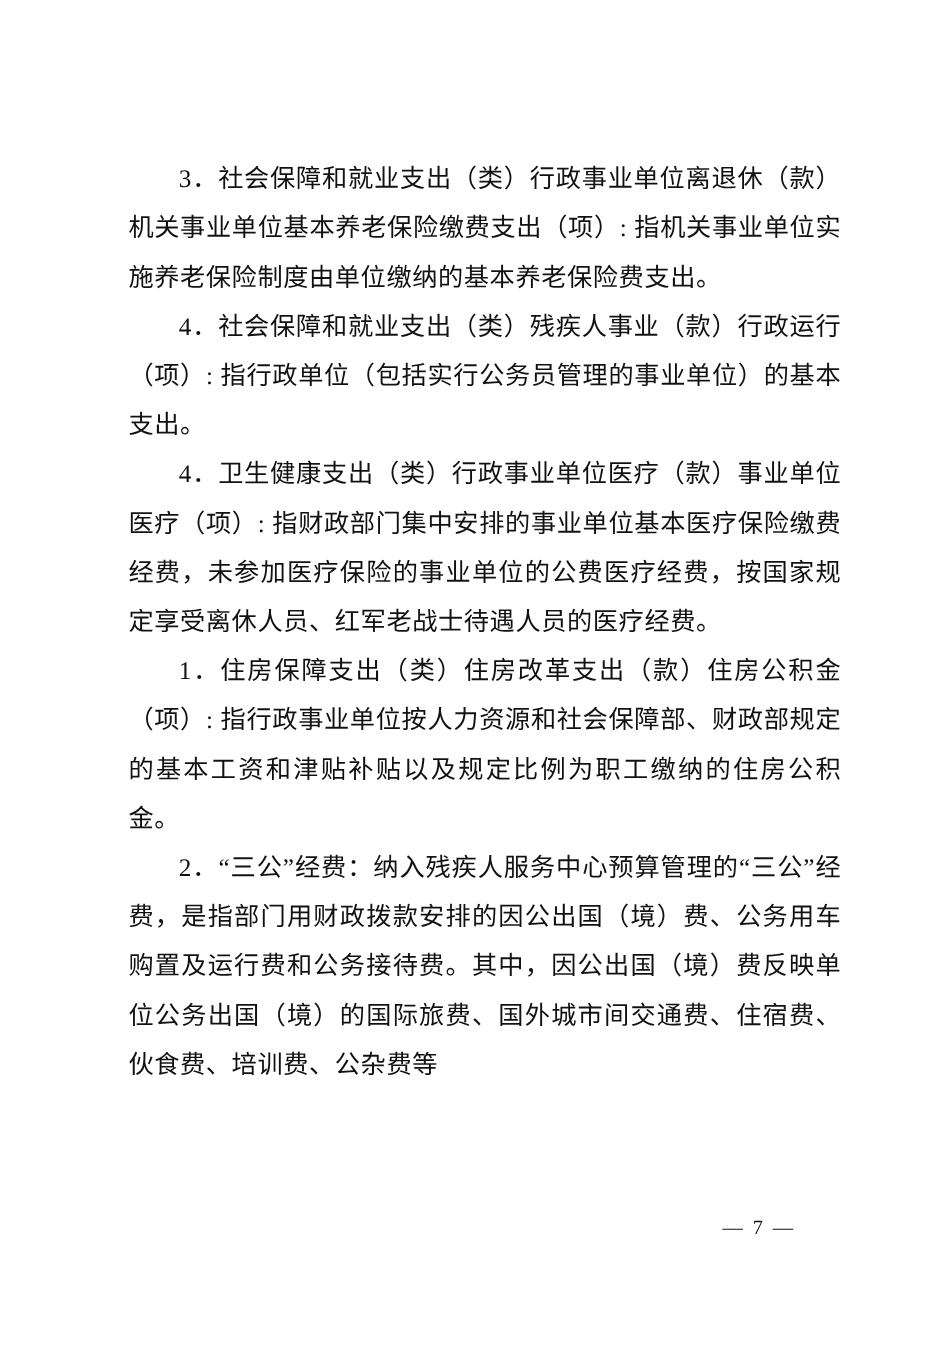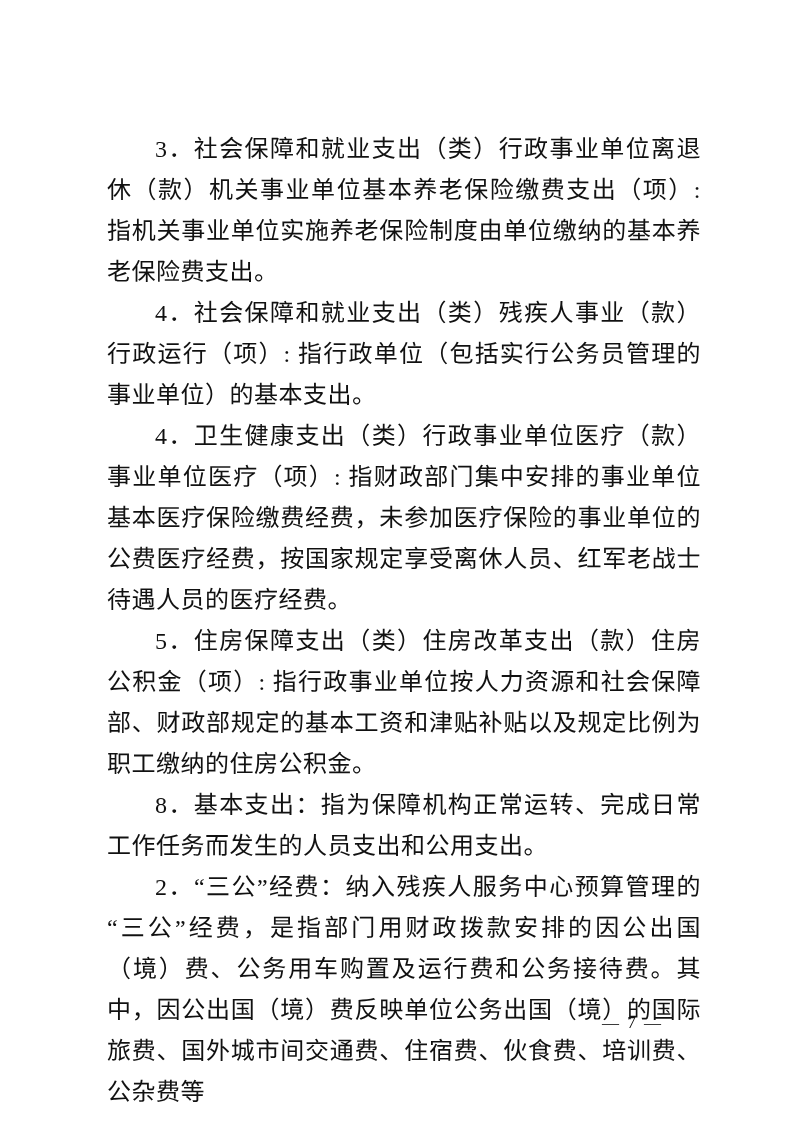--- a/index.html
+++ b/index.html
@@ -15,21 +15,21 @@
     background: #ffffff;
     overflow: hidden;
     font-family: "Liberation Serif", "DejaVu Serif", serif;
     color: #111111;
   }
   .doc-body {
     position: absolute;
     left: 107px;
     top: 129px;
     width: 594px;
-    font-size: 24px;
+    font-size: 21px;
     line-height: 41px;
     text-align: justify;
     text-justify: inter-ideograph;
     letter-spacing: 0.5px;
   }
   .para {
     margin: 0;
     padding: 0;
     text-indent: 2em;
     font-weight: 500;
@@ -49,23 +49,22 @@
 
 <div class="page">
 
   <div class="doc-body">
   <p class="para">3．社会保障和就业支出（类）行政事业单位离退休（款）机关事业单位基本养老保险缴费支出（项）: 指机关事业单位实施养老保险制度由单位缴纳的基本养老保险费支出。</p>
 
   <p class="para">4．社会保障和就业支出（类）残疾人事业（款）行政运行（项）: 指行政单位（包括实行公务员管理的事业单位）的基本支出。</p>
 
   <p class="para">4．卫生健康支出（类）行政事业单位医疗（款）事业单位医疗（项）: 指财政部门集中安排的事业单位基本医疗保险缴费经费，未参加医疗保险的事业单位的公费医疗经费，按国家规定享受离休人员、红军老战士待遇人员的医疗经费。</p>
 
-  <p class="para">5．住房保障支出（类）住房改革支出（款）住房公积金（项）: 指行政事业单位按人力资源和社会保障部、财政部规定的基本工资和津贴补贴以及规定比例为职工缴纳的住房公积金。</p>
+  <p class="para">1．住房保障支出（类）住房改革支出（款）住房公积金（项）: 指行政事业单位按人力资源和社会保障部、财政部规定的基本工资和津贴补贴以及规定比例为职工缴纳的住房公积金。</p>
 
 
-  <p class="para">8．基本支出：指为保障机构正常运转、完成日常工作任务而发生的人员支出和公用支出。</p>
 
   <p class="para">2．“三公”经费：纳入残疾人服务中心预算管理的“三公”经费，是指部门用财政拨款安排的因公出国（境）费、公务用车购置及运行费和公务接待费。其中，因公出国（境）费反映单位公务出国（境）的国际旅费、国外城市间交通费、住宿费、伙食费、培训费、公杂费等</p>
 </div>
 
   <div class="page-footer">— 7 —</div>
 
 </div>
 
 </body></html>

